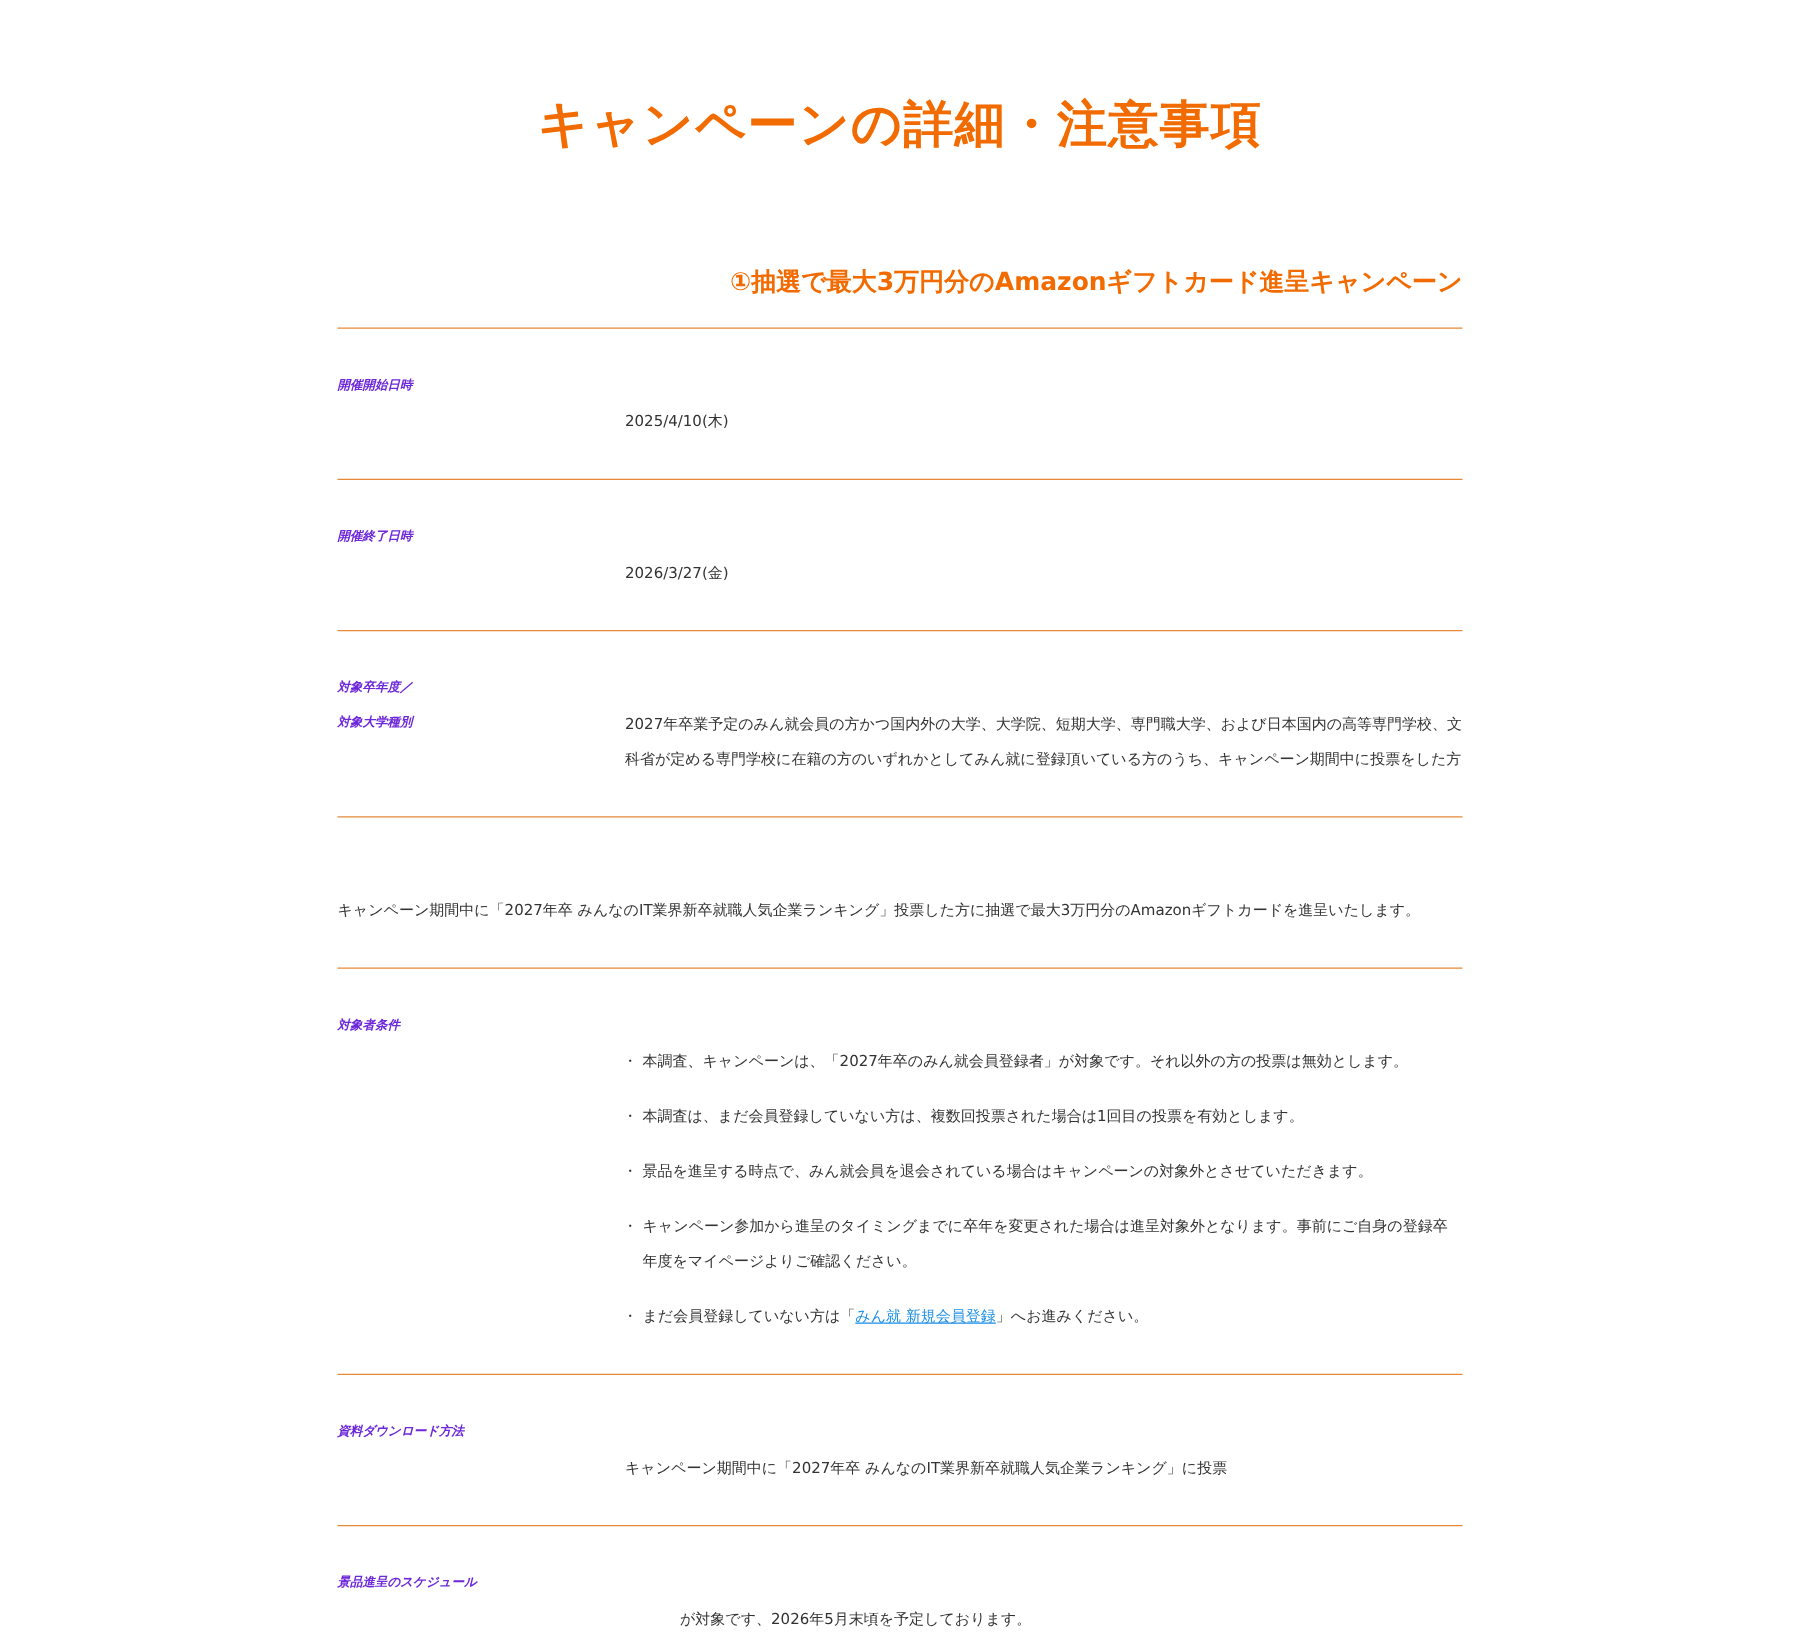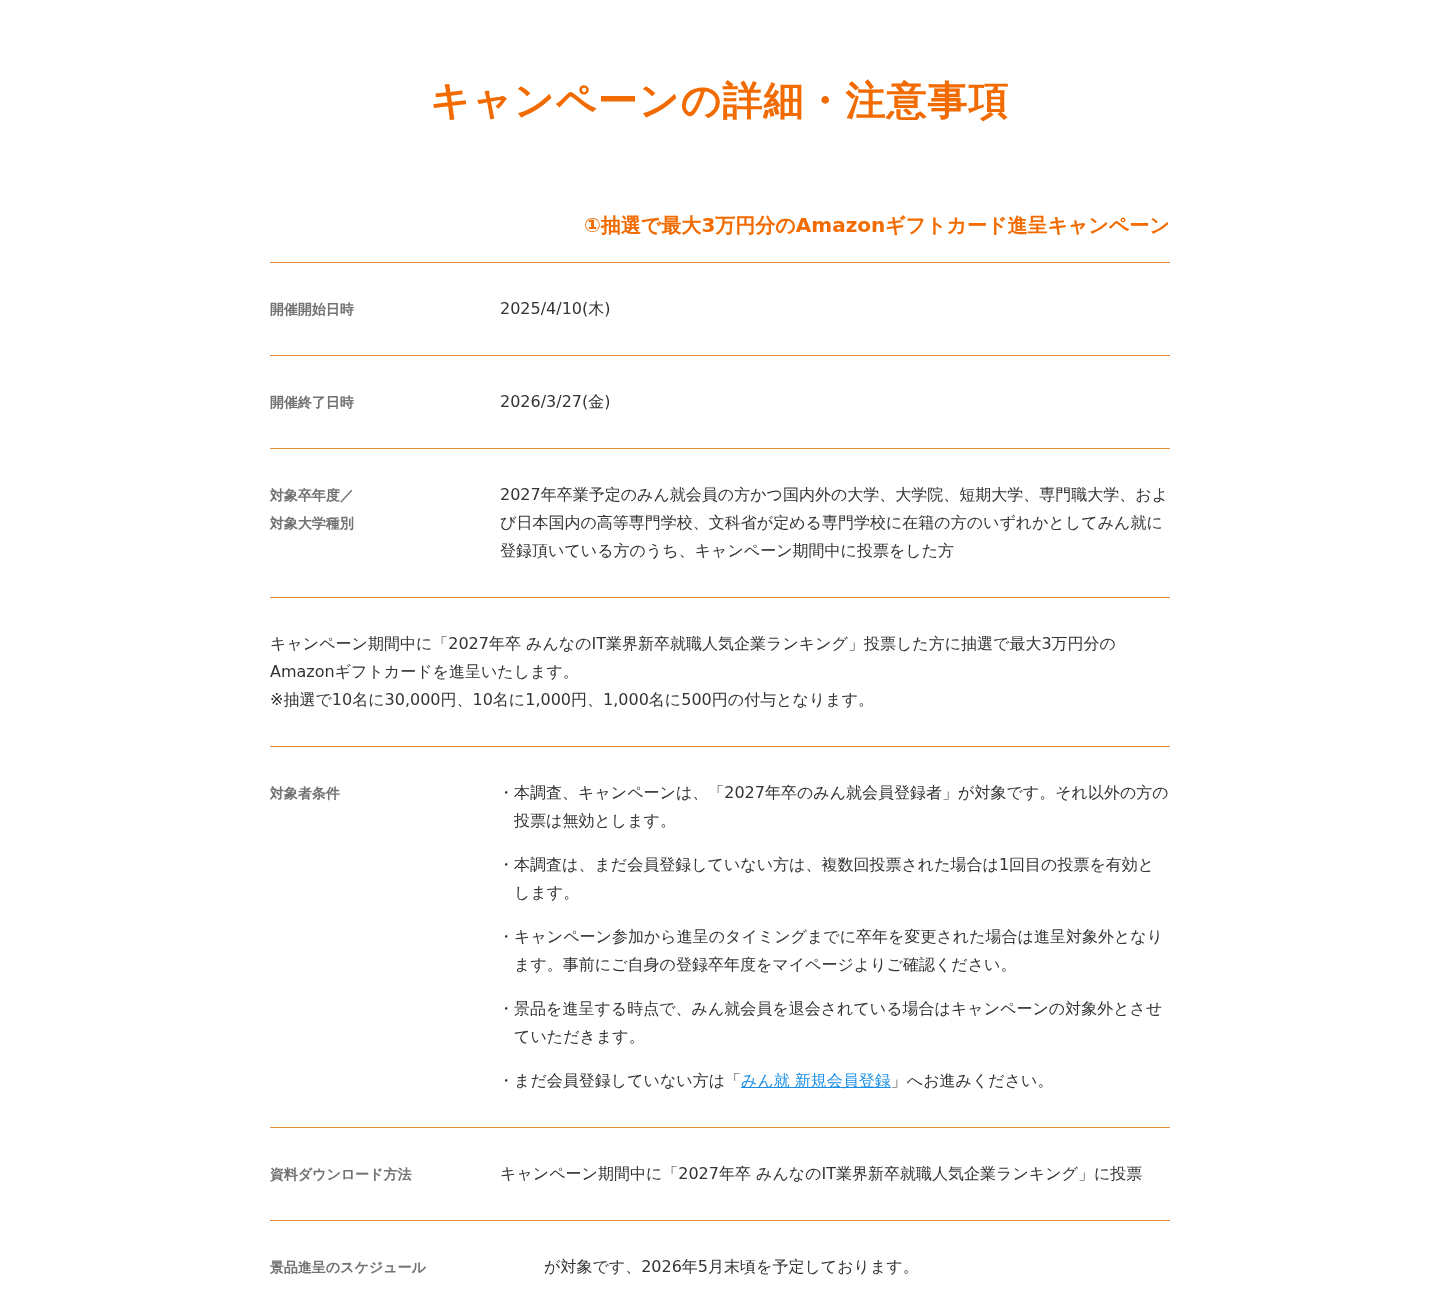--- a/index.html
+++ b/index.html
@@ -16,25 +16,25 @@
   .section-title {
     text-align: right; color: #f26b00; font-weight: bold;
     font-size: 20px; margin: 80px 0 0 0; line-height: 34px;
   }
   .table { margin-top: 20px; border-top: 1px solid #e8893a; }
   .row {
     display: flex; border-bottom: 1px solid #e8893a;
     padding: 32px 0 32px 0;
   }
   .label {
-    width: 230px; flex: none; font-size: 14px; font-weight: bold;
-    line-height: 28px; color: #737373;
+    width: 230px; flex: none; font-size: 10px; font-weight: bold;
+    line-height: 28px; color: #6d28d9; font-style: italic;
   }
   .value {
-    flex: 1; font-size: 16px; line-height: 28px; color: #333;
+    flex: 1; font-size: 12px; line-height: 28px; color: #333; margin-top: 28px;
   }
   .value p { margin: 0; }
   .bullets { margin: 0; padding: 0; list-style: none; }
   .bullets li {
     position: relative; padding-left: 14px; margin-bottom: 16px;
   }
   .bullets li:last-child { margin-bottom: 0; }
   .bullets li::before { content: "・"; position: absolute; left: -2px; top: 0; }
   a.link { color: #1a8ee6; text-decoration: underline; }
 </style>
@@ -61,32 +61,31 @@
       <div class="label">
         <div>対象卒年度／</div>
         <div>対象大学種別</div>
       </div>
       <div class="value">2027年卒業予定のみん就会員の方かつ国内外の大学、大学院、短期大学、専門職大学、および日本国内の高等専門学校、文科省が定める専門学校に在籍の方のいずれかとしてみん就に登録頂いている方のうち、キャンペーン期間中に投票をした方</div>
     </div>
 
     <div class="row">
       <div class="value">
         <p>キャンペーン期間中に「2027年卒 みんなのIT業界新卒就職人気企業ランキング」投票した方に抽選で最大3万円分のAmazonギフトカードを進呈いたします。</p>
-        <p>※抽選で10名に30,000円、10名に1,000円、1,000名に500円の付与となります。</p>
       </div>
     </div>
 
     <div class="row">
       <div class="label">対象者条件</div>
       <div class="value">
         <ul class="bullets">
           <li>本調査、キャンペーンは、「2027年卒のみん就会員登録者」が対象です。それ以外の方の投票は無効とします。</li>
           <li>本調査は、まだ会員登録していない方は、複数回投票された場合は1回目の投票を有効とします。</li>
+          <li>景品を進呈する時点で、みん就会員を退会されている場合はキャンペーンの対象外とさせていただきます。</li>
           <li>キャンペーン参加から進呈のタイミングまでに卒年を変更された場合は進呈対象外となります。事前にご自身の登録卒年度をマイページよりご確認ください。</li>
-          <li>景品を進呈する時点で、みん就会員を退会されている場合はキャンペーンの対象外とさせていただきます。</li>
           <li><span>まだ会員登録していない方は「</span><a class="link" href="#">みん就 新規会員登録</a><span>」へお進みください。</span></li>
         </ul>
       </div>
     </div>
 
     <div class="row">
       <div class="label">資料ダウンロード方法</div>
       <div class="value">キャンペーン期間中に「2027年卒 みんなのIT業界新卒就職人気企業ランキング」に投票</div>
     </div>
 

